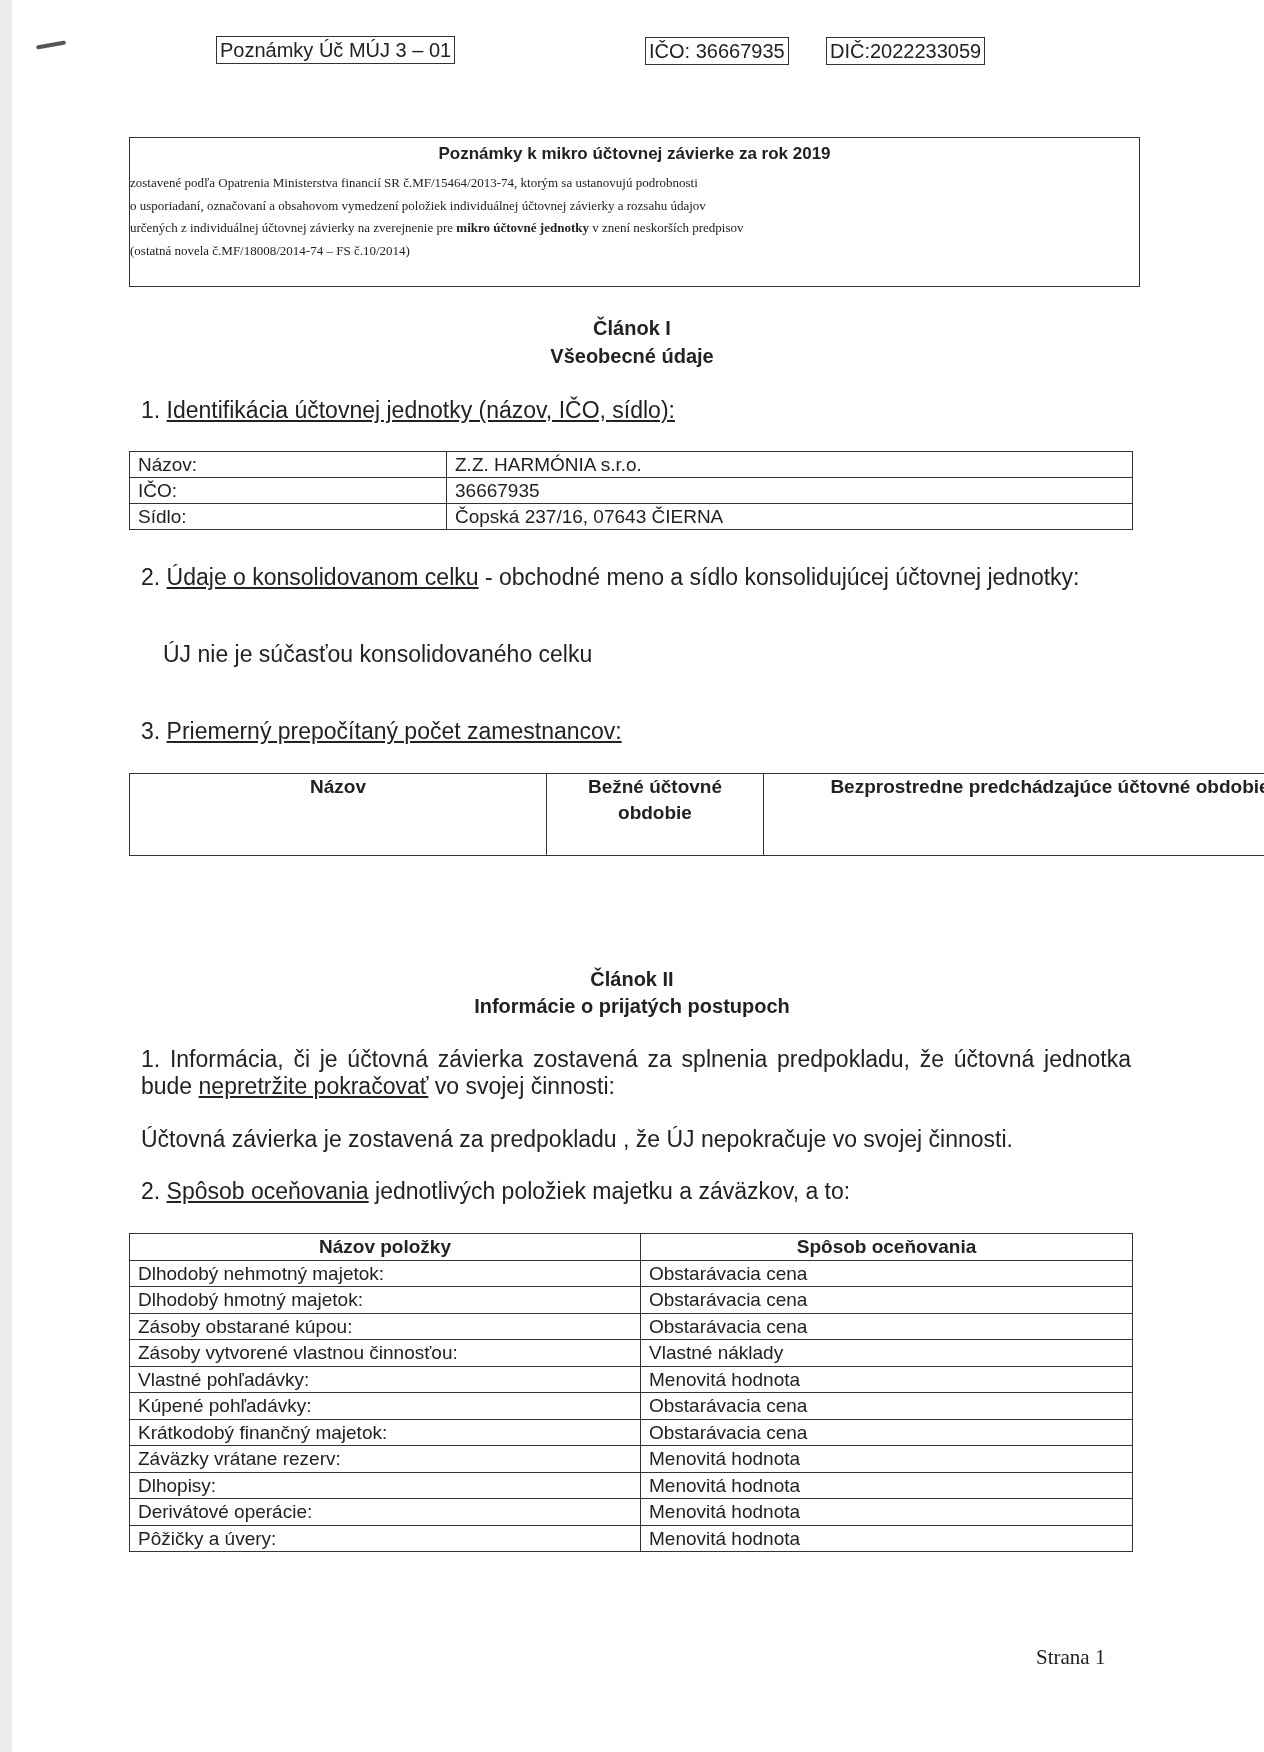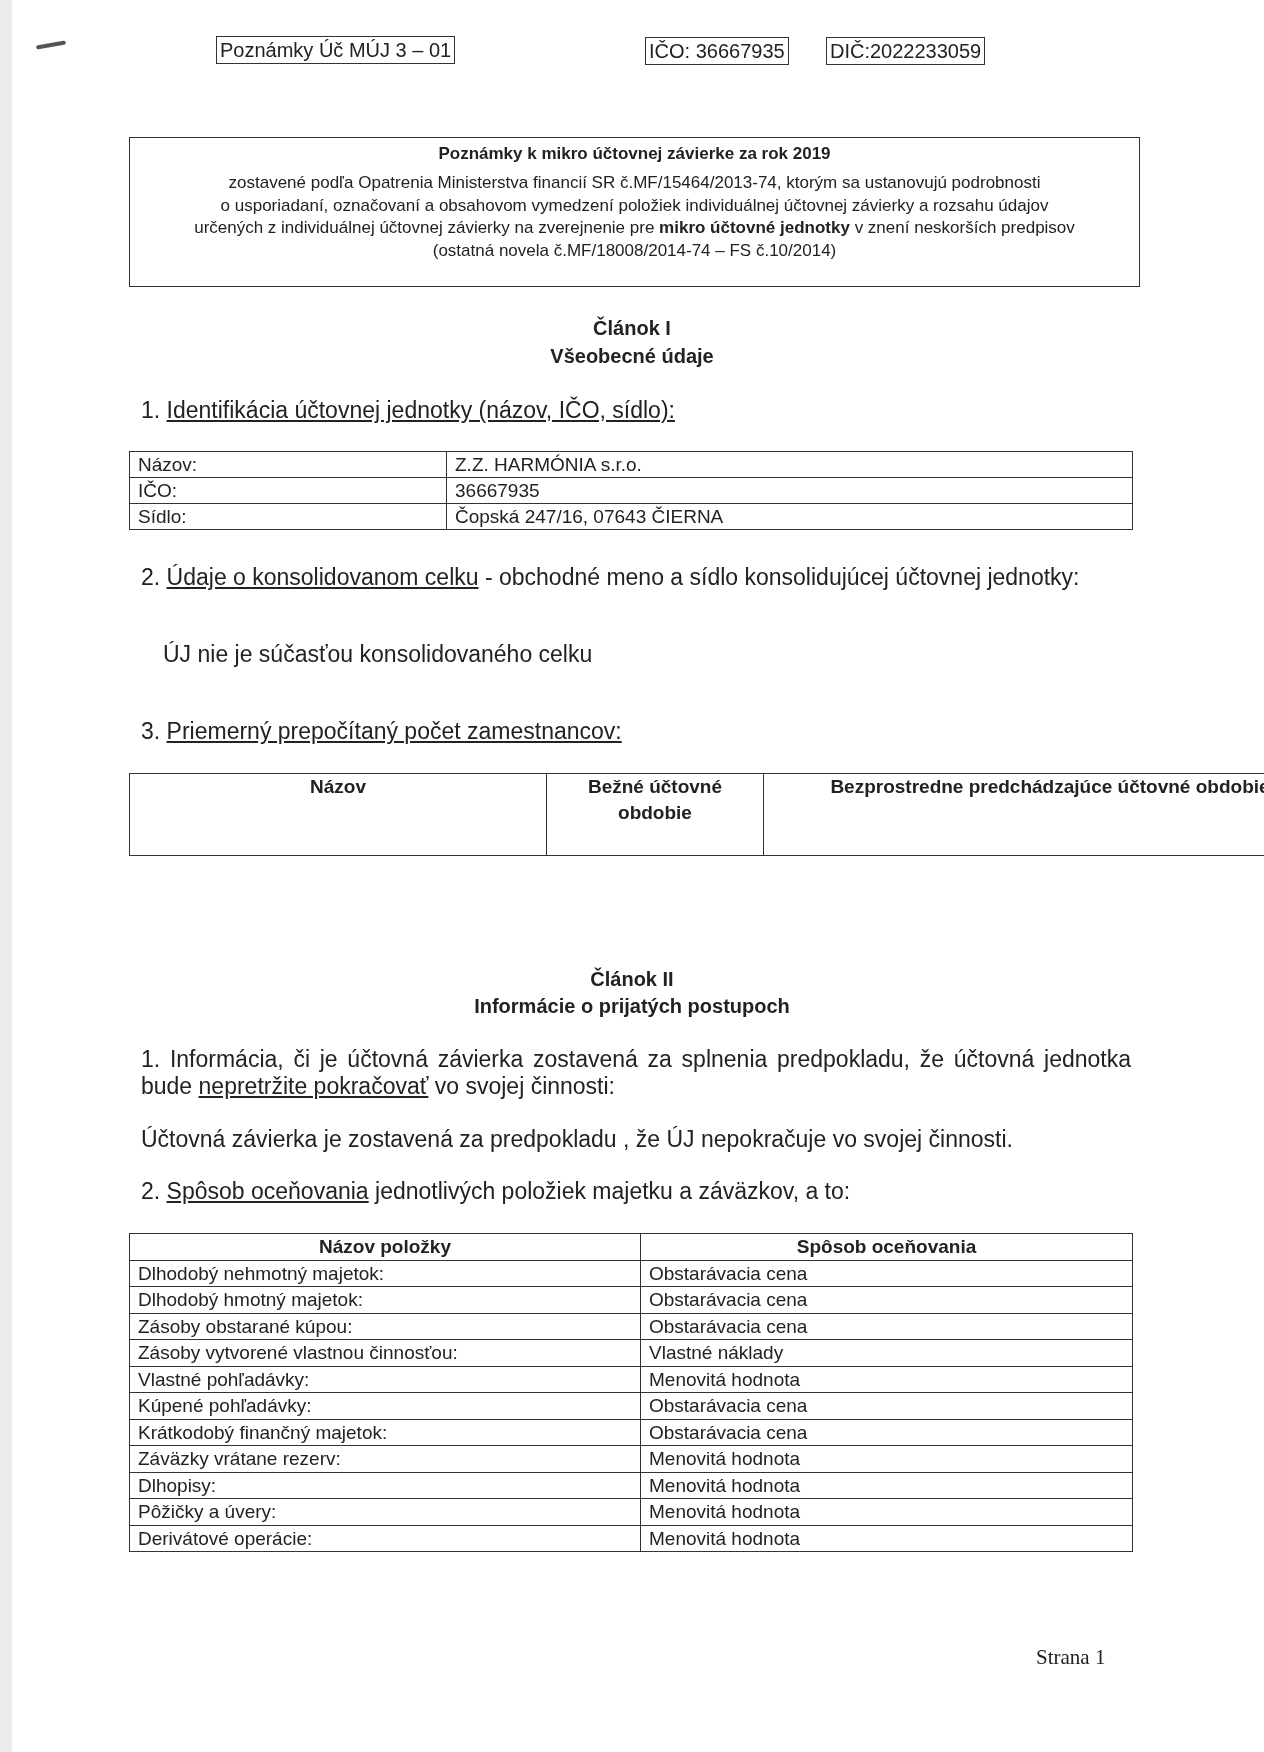--- a/index.html
+++ b/index.html
@@ -2,21 +2,21 @@
 <html><head>
 <meta charset="utf-8">
 <style>
   html,body{margin:0;padding:0;background:#fff;}
   body{width:1264px;height:1752px;position:relative;overflow:hidden;font-family:"Liberation Sans",sans-serif;color:#222;}
   .leftedge{position:absolute;left:0;top:0;width:12px;height:1752px;background:#ececec;}
   .pen{position:absolute;left:36px;top:43px;width:30px;height:4px;background:#555;transform:rotate(-10deg);border-radius:2px;}
   .hbox{position:absolute;border:1.5px solid #333;font-size:20px;line-height:26px;padding:0 3px;white-space:nowrap;}
   .box{position:absolute;left:129px;top:137px;width:1011px;height:150px;border:1.5px solid #333;box-sizing:border-box;}
   .box .title{font-weight:bold;font-size:17px;text-align:center;margin-top:6px;}
-  .box .sub{font-size:17px;text-align:center;line-height:22.5px;margin-top:8px;}
+  .box .sub{font-size:13px;text-align:left;line-height:22.5px;margin-top:8px;font-family:Liberation Serif, serif;}
   .center{position:absolute;left:0;width:1264px;text-align:center;font-weight:bold;font-size:20px;}
   .para{position:absolute;font-size:23px;line-height:27px;}
   .u{text-decoration:underline;}
   table{position:absolute;border-collapse:collapse;font-size:19px;}
   td,th{border:1.5px solid #333;padding:0 8px;vertical-align:top;text-align:left;}
   th{font-weight:bold;text-align:center;}
   .foot{position:absolute;left:1036px;top:1645px;font-family:"Liberation Serif",serif;font-size:21px;}
 </style>
 </head>
 <body>
@@ -48,21 +48,21 @@
       <tr>
         <td style="width:300px;line-height:25px;">Názov:</td>
         <td style="line-height:25px;">Z.Z. HARMÓNIA s.r.o.</td>
       </tr>
   <tr>
         <td style="line-height:25px;">IČO:</td>
         <td style="line-height:25px;">36667935</td>
       </tr>
   <tr>
         <td style="line-height:25px;">Sídlo:</td>
-        <td style="line-height:25px;">Čopská 247/16, 07643 ČIERNA</td>
+        <td style="line-height:25px;">Čopská 237/16, 07643 ČIERNA</td>
       </tr>
 </tbody>
   </table>
 
 <div class="para" style="left:141px;top:564px;"><span>2. </span><span class="u">Údaje o konsolidovanom celku</span><span> - obchodné meno a sídlo konsolidujúcej účtovnej jednotky:</span></div>
 <div class="para" style="left:163px;top:641px;">ÚJ nie je súčasťou konsolidovaného celku</div>
 
 <div class="para" style="left:141px;top:718px;"><span>3. </span><span class="u">Priemerný prepočítaný počet zamestnancov:</span></div>
 
 <table style="left:129px;top:773px;width:1208px;line-height:26px;">
@@ -118,23 +118,23 @@
       </tr>
   <tr>
         <td>Záväzky vrátane rezerv:</td>
         <td>Menovitá hodnota</td>
       </tr>
   <tr>
         <td>Dlhopisy:</td>
         <td>Menovitá hodnota</td>
       </tr>
   <tr>
-        <td>Pôžičky a úvery:</td>
+        <td>Derivátové operácie:</td>
         <td>Menovitá hodnota</td>
       </tr>
   <tr>
-        <td>Derivátové operácie:</td>
+        <td>Pôžičky a úvery:</td>
         <td>Menovitá hodnota</td>
       </tr>
 </tbody>
   </table>
 
 <div class="foot">Strana 1</div>
 
 </body></html>

